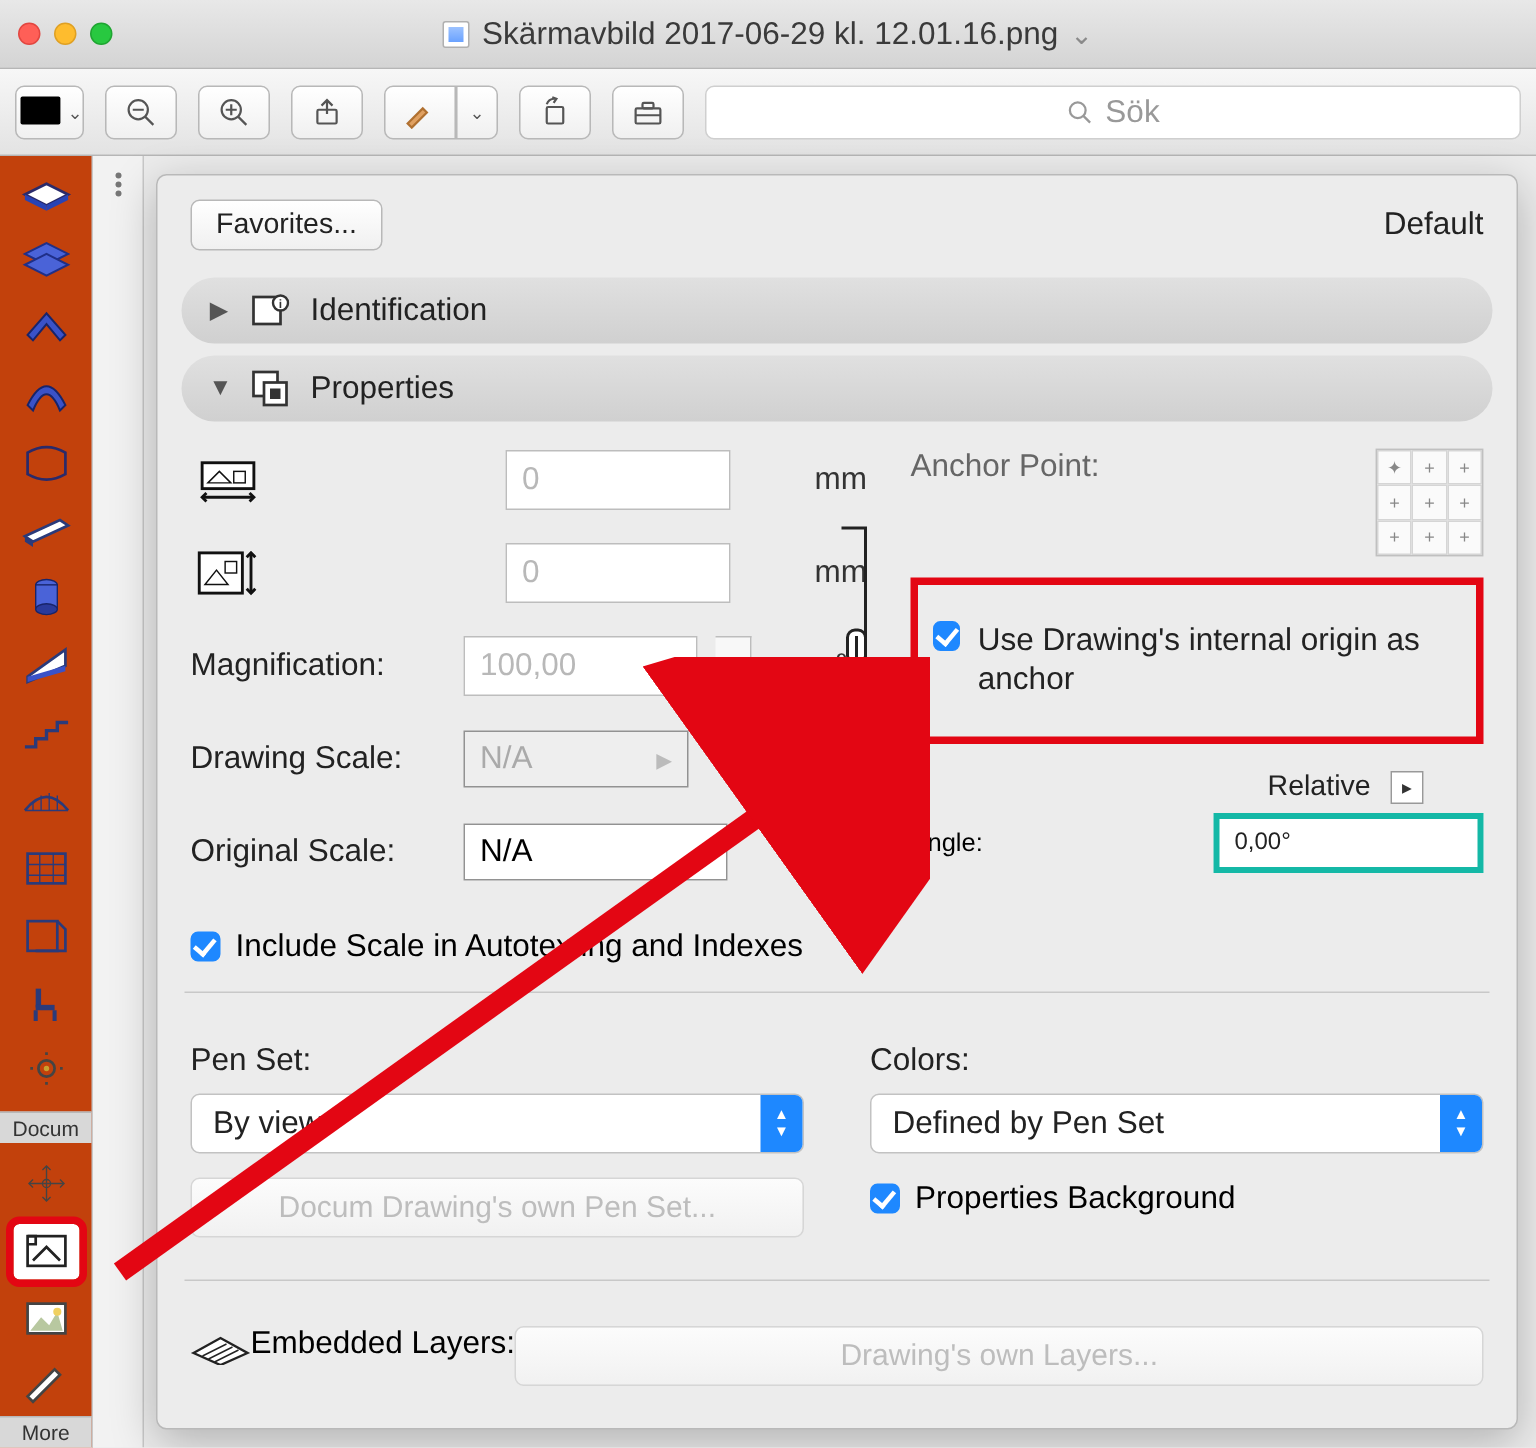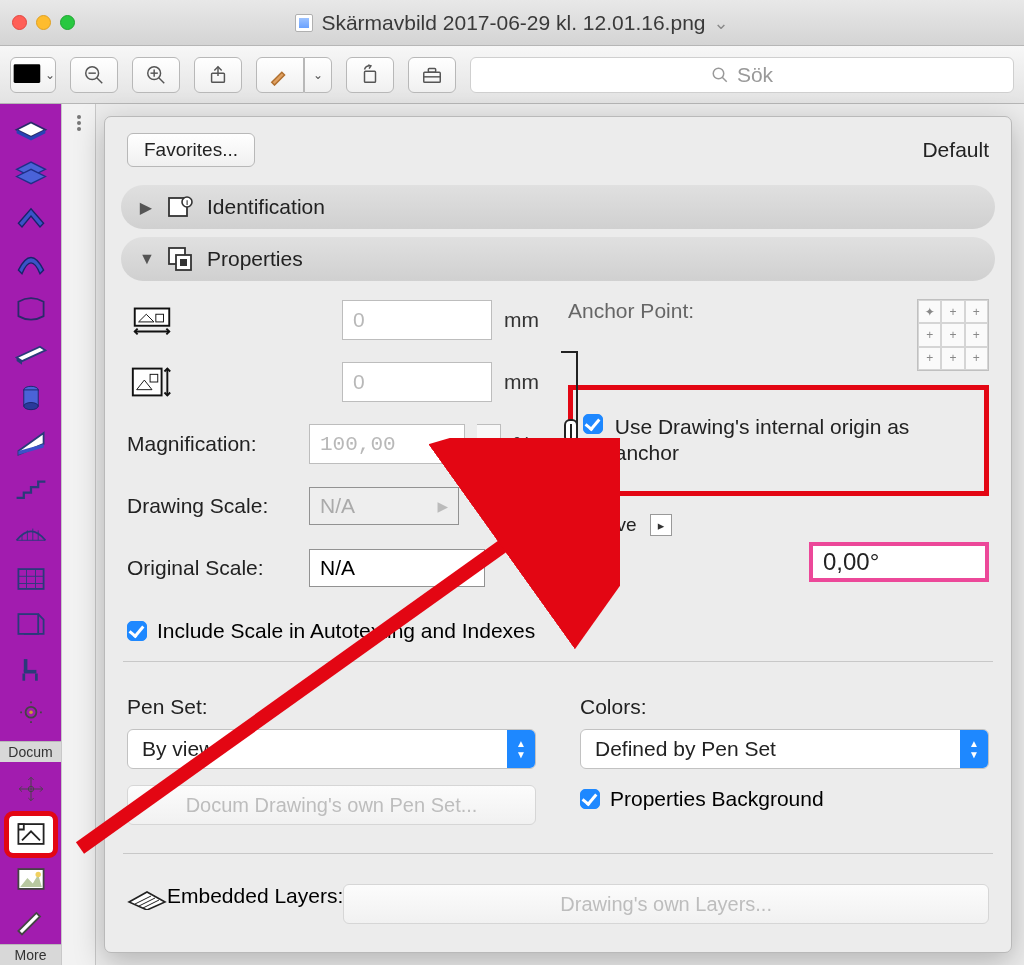--- a/index.html
+++ b/index.html
@@ -76,21 +76,21 @@
     justify-content:center;
   }
   .searchbar svg { width:18px; height:18px; stroke:#999; fill:none; stroke-width:2;}
 
   
   .body {
     position:absolute; top:104px; left:0; right:0; bottom:0;
     display:flex;
   }
   .narrow-col {
-    width:62px; background:#a21caf; border-right:1px solid #c8c8c8;
+    width:62px; background:#c2410c; border-right:1px solid #c8c8c8;
     display:flex; flex-direction:column; align-items:center;
     padding-top:4px; gap:8px;
   }
   .narrow-col.second { width:34px; background:#f2f2f2;}
   .tool-ic {
     width:44px; height:40px; display:flex; align-items:center; justify-content:center;
     border-radius:4px;
   }
   .tool-ic svg { width:36px; height:32px; }
   .narrow-label {
@@ -162,21 +162,21 @@
   }
   .form-row .lbl { width:170px; font-size:21px; color:#222;}
   .dimicon { width:50px; height:40px; display:flex; align-items:center; justify-content:center;}
   .dimicon svg { width:46px; height:36px; }
 
   .inp, .inp-dis {
     height:40px; width:150px; border:1px solid #bdbdbd; background:#fff;
     font-size:21px; padding:0 10px; color:#333;
   }
   .inp-dis { color:#b8b8b8; }
-  .unit { font-size:21px; color:#333; width:44px; }
+  .unit { font-size:21px; color:#333; width:44px;margin-left:44px; }
   .dd-caret {
     width:24px; height:40px; border:1px solid #bdbdbd; border-left:none;
     display:flex; align-items:center; justify-content:center; color:#777; background:#f8f8f8;
   }
 
   .boxed {
     height:38px; border:1px solid #929292; background:#fff; padding:0 10px;
     font-size:21px; display:flex; align-items:center; min-width:150px;
   }
   .boxed.grey { color:#aaa; background:#eee; }
@@ -217,30 +217,30 @@
     margin-left:auto;
   }
   .anchor-grid div { border:1px solid #d5d5d5; display:flex; align-items:center; justify-content:center; font-size:12px; color:#888;}
 
   .internal-origin {
     border:5px solid #e30613; padding:24px 10px; margin:14px 0 18px 0;
     display:flex; gap:12px; align-items:flex-start;
   }
   .internal-origin .text { font-size:21px; color:#222; line-height:1.25;}
 
-  .rel-label { font-size:19px; color:#222; padding-right:40px; }
+  .rel-label { text-align:right; font-size:19px; color:#222; padding-right:40px; }
   .rel-pop {
     width:22px; height:22px; border:1px solid #999; display:inline-flex; align-items:center; justify-content:center;
     font-size:13px; color:#333; vertical-align:middle; margin-left:8px; background:#fff;
   }
   .angle-row { display:flex; align-items:center; gap:28px; margin-top:6px;}
   .angle-row .albl { font-size:17px; }
   .angle-inp {
-    height:40px; width:180px; border:4px solid #ec4899; background:#fff;
-    font-size:24px; padding:0 10px; color:#222;
+    height:40px; width:180px; border:4px solid #14b8a6; background:#fff;
+    font-size:16px; padding:0 10px; color:#222;
   }
 
   .embedded-row {
     display:flex; align-items:flex-start; gap:0; padding:18px 22px 10px 22px;
   }
   .hatch-ic { width:40px; height:26px; }
   .layers-btn {
     flex:1; height:40px; border:1px solid #d6d6d6; border-radius:6px;
     background:linear-gradient(#fcfcfc,#f1f1f1); color:#bdbdbd; font-size:20px;
     display:flex; align-items:center; justify-content:center;
@@ -541,21 +541,21 @@
                 <rect x="22" y="10" width="8" height="8" fill="none" stroke="#111"></rect>
               </svg>
           </div>
           <div style="flex:1"></div>
           <input class="inp inp-dis" disabled="" value="0" style="">
           <span class="unit">mm</span>
         </div>
 
         <div class="form-row">
           <span class="lbl">Magnification:</span>
-          <input class="inp inp-dis" style="width: 156px; font-family: Liberation Mono, monospace;" disabled="" value="100,00">
+          <input class="inp inp-dis" style="width: 156px;" disabled="" value="100,00">
           <div class="dd-caret">▸</div>
           <span class="unit" style="width:30px;">%</span>
         </div>
 
         <div class="form-row">
           <span class="lbl">Drawing Scale:</span>
           <div class="boxed grey" style="width:130px;">
             <span>N/A</span>
             <span style="margin-left:auto;color:#bbb;">▸</span>
           </div>

